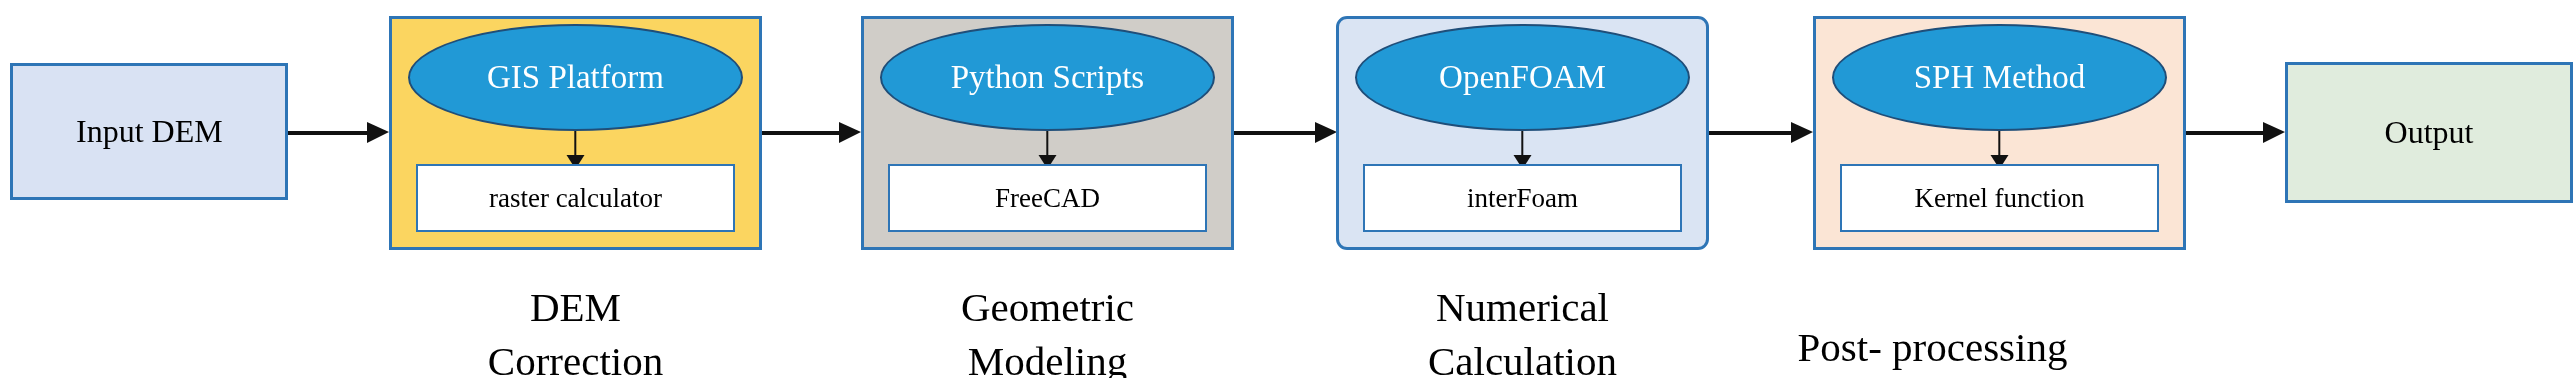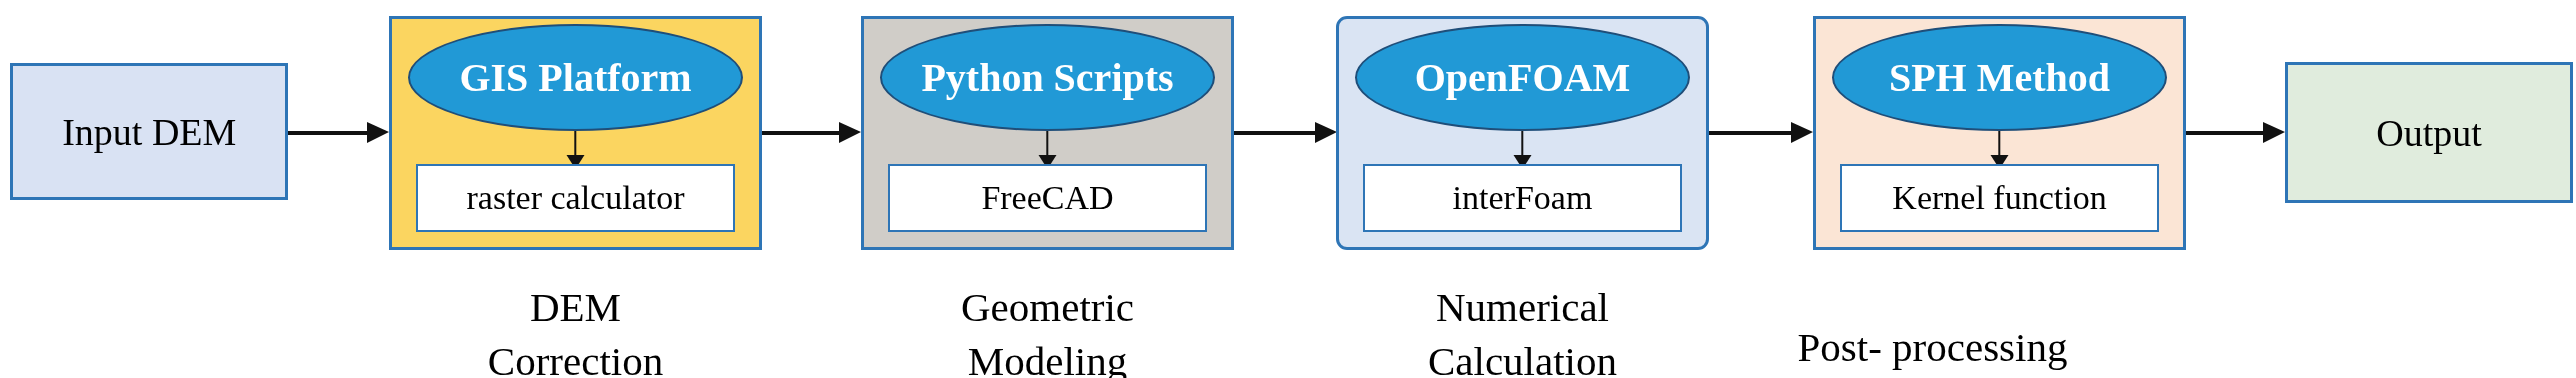--- a/index.html
+++ b/index.html
@@ -23,21 +23,21 @@
     background: #ffffff;
     overflow: hidden;
   }
   
   .terminal {
     position: absolute;
     border: 3.2px solid var(--box-border);
     display: flex;
     align-items: center;
     justify-content: center;
-    font-size: 38px;
+    font-size: 32px;
     color: var(--text);
   }
   .input-box  { left: 10.3px;   top: 63px; width: 278px; height: 137px; }
   .output-box { left: 2285px; top: 62px; width: 288px; height: 141px; }
   
   .module {
     position: absolute;
     top: 16px;
     width: 373px;
     height: 234px;
@@ -53,35 +53,34 @@
     top: 4.7px;
     width: 335px;
     height: 107px;
     background: var(--ellipse-fill);
     border: 2.4px solid var(--ellipse-border);
     border-radius: 50%;
     display: flex;
     align-items: center;
     justify-content: center;
     color: #ffffff;
-    font-size: 40px;
-    font-weight: bold;
+    font-size: 33px;
   }
   .component-box {
     position: absolute;
     left: 24px;
     top: 145px;
     width: 319px;
     height: 68px;
     background: var(--component-fill);
     border: 2.4px solid var(--box-border);
     display: flex;
     align-items: center;
     justify-content: center;
-    font-size: 34px;
+    font-size: 27px;
     color: var(--text);
   }
   
   .varrow {
     position: absolute;
     left: 50%;
     top: 112px;
     width: 19px;
     height: 38px;
     transform: translateX(-50%);

